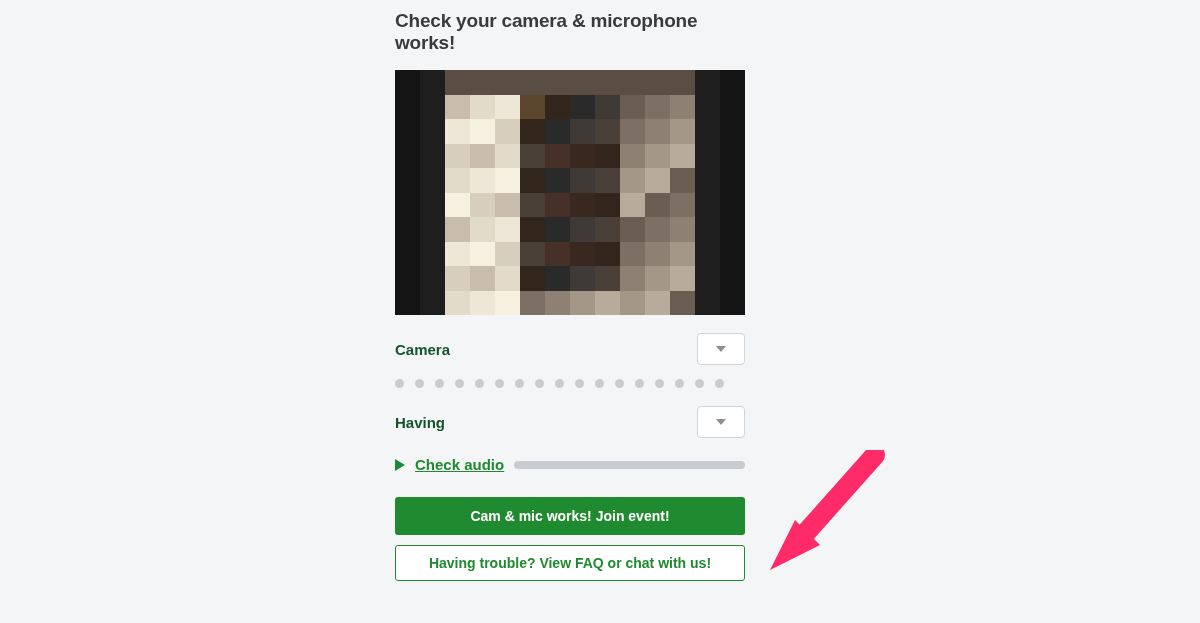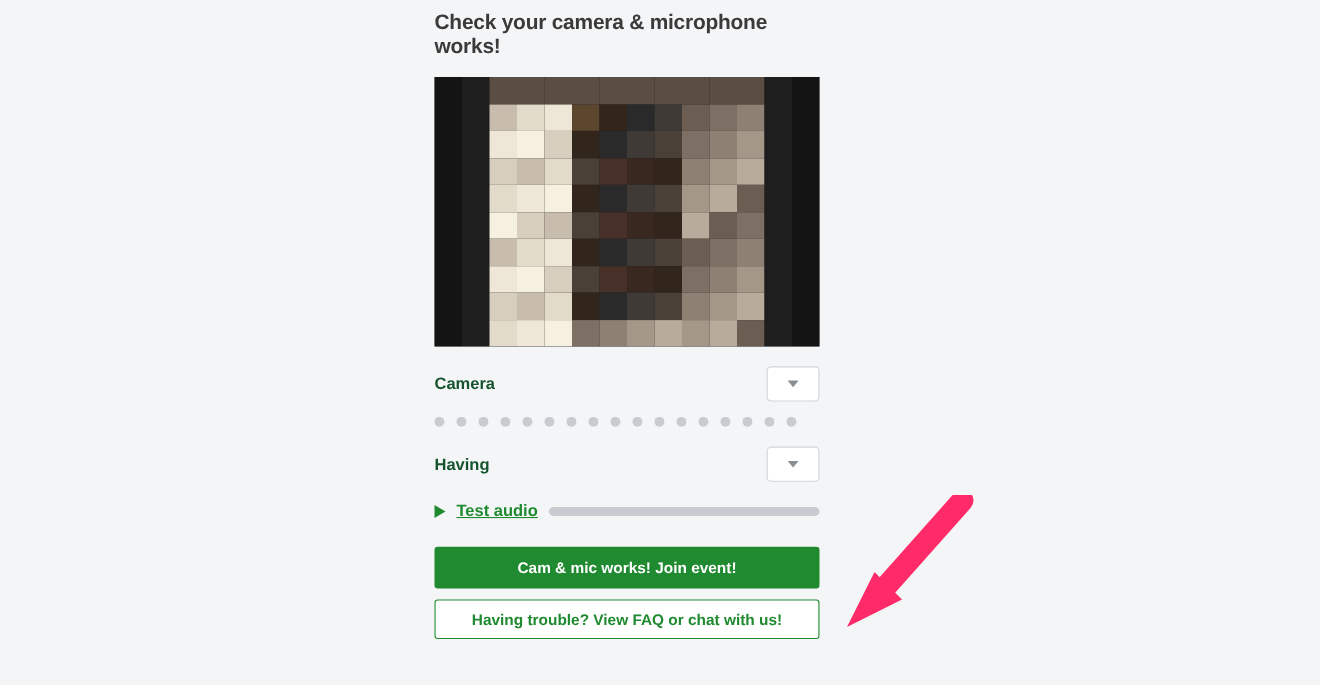--- a/index.html
+++ b/index.html
@@ -318,21 +318,21 @@
 
   <div class="row">
     <div class="row-label">Having</div>
     <div class="dropdown">
       <div class="caret-down"></div>
     </div>
   </div>
 
   <div class="test-row">
     <div class="play-tri"></div>
-    <span class="test-link">Test audio</span>
+    <span class="test-link">Check audio</span>
     <div class="progress"></div>
   </div>
 
   <button class="btn-primary">Cam &amp; mic works! Join event!</button>
   <button class="btn-secondary">Having trouble? View FAQ or chat with us!</button>
 
 </div>
 
 <svg class="arrow-svg" viewBox="0 0 130 130">
   <defs>

